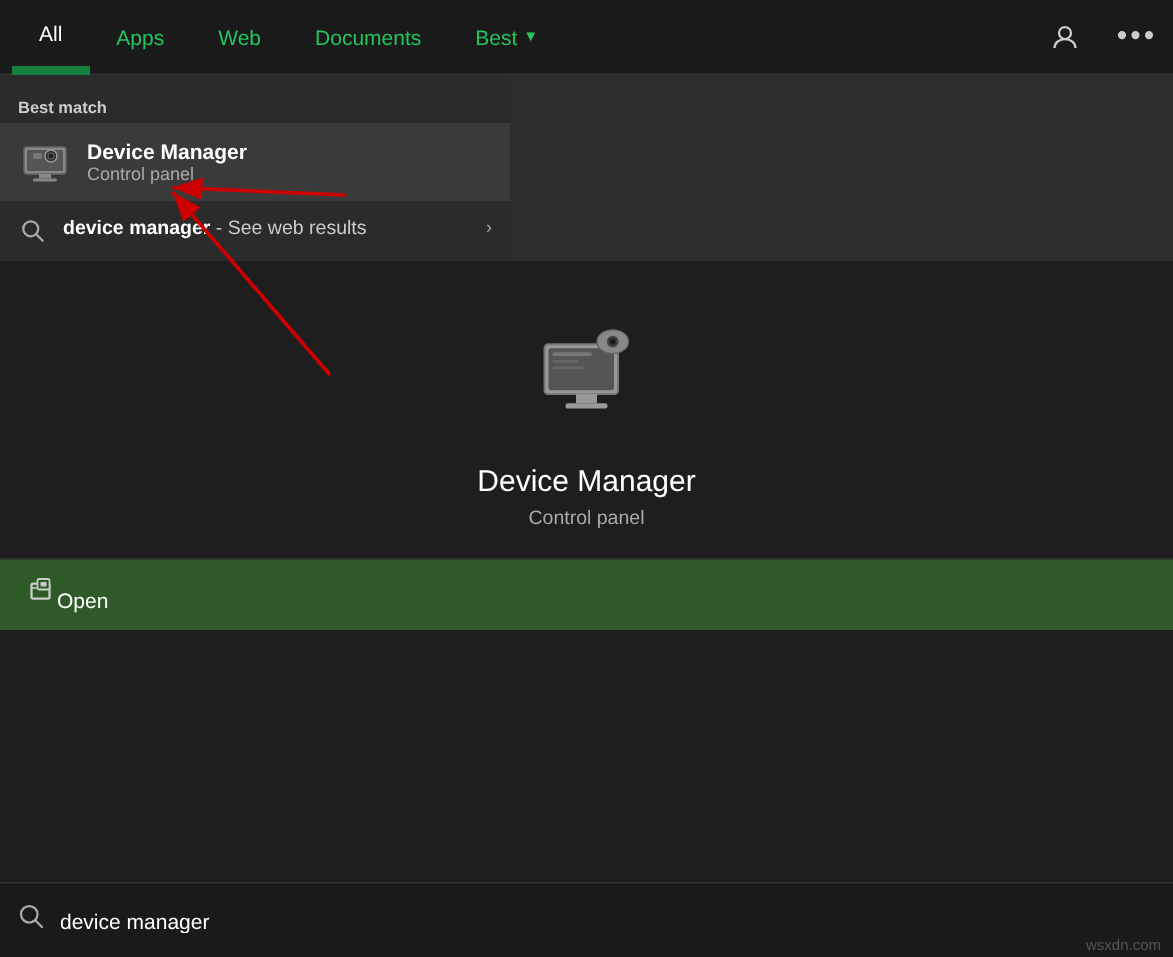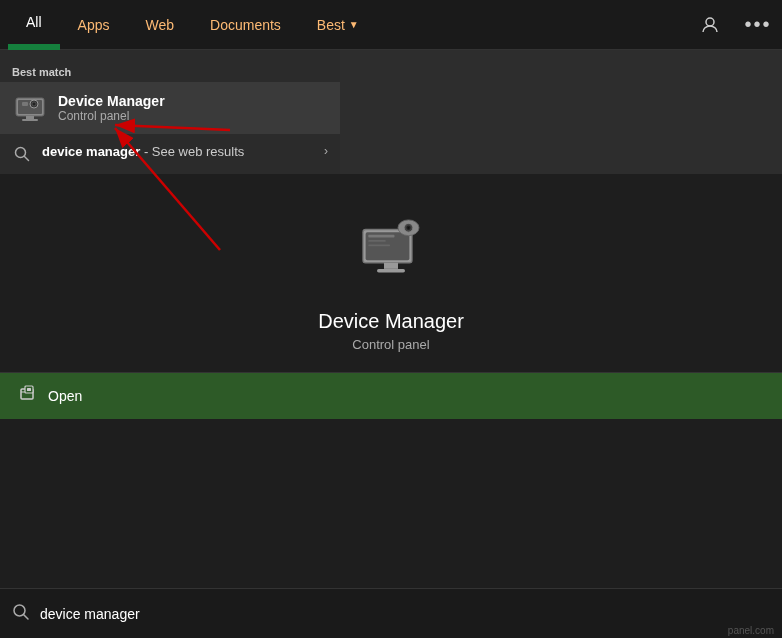--- a/index.html
+++ b/index.html
@@ -22,21 +22,21 @@
       align-items: center;
       padding: 0 8px;
       border-bottom: 1px solid #333;
     }
     .nav-tab {
       padding: 0 18px;
       height: 50px;
       display: flex;
       align-items: center;
       font-size: 14px;
-      color: #fdba74;
+      color: #22c55e;
       cursor: pointer;
       position: relative;
     }
     .nav-tab.active {
       color: #ffffff;
       border-bottom: 6px solid #15803d;
     }
     .nav-tab .chevron {
       margin-left: 4px;
       font-size: 10px;
@@ -182,22 +182,21 @@
       height: 1px;
       background: #333333;
       margin-bottom: 0;
     }
 
     .open-button {
       width: 100%;
       padding: 12px 20px;
       background: #2d5a27;
       display: flex;
-      align-items: center;
-      gap: 10px;
+      align-items: flex-end;
       cursor: pointer;
       font-size: 14px;
       color: #ffffff;
       border: none;
       text-align: left;
     }
     .open-icon {
       font-size: 16px;
       color: #cccccc;
     }
@@ -386,14 +385,14 @@
 </div>
 
 <div class="bottom-bar">
   <span class="search-icon-bottom">
     <svg width="18" height="18" viewBox="0 0 18 18" fill="none">
       <circle cx="7.5" cy="7.5" r="5.5" stroke="#aaaaaa" stroke-width="1.5" fill="none"></circle>
       <line x1="11.5" y1="11.5" x2="16" y2="16" stroke="#aaaaaa" stroke-width="1.5" stroke-linecap="round"></line>
     </svg>
   </span>
   <input class="search-input-bottom" type="text" value="device manager" readonly="" style="">
-  <span class="watermark">panel.com</span>
+  <span class="watermark">wsxdn.com</span>
 </div>
 
 </body></html>

